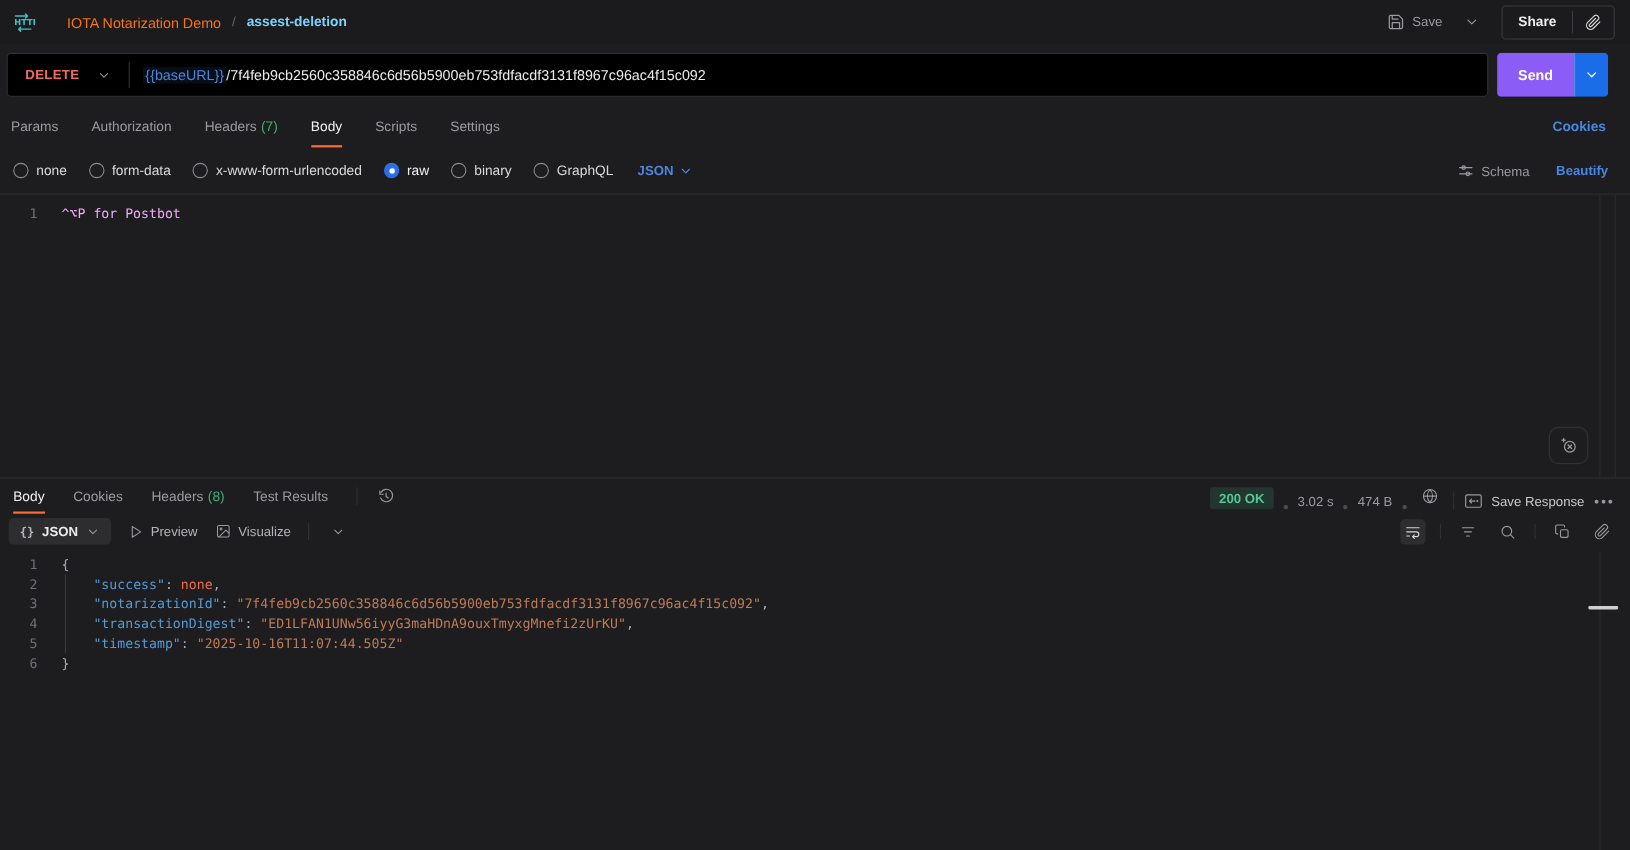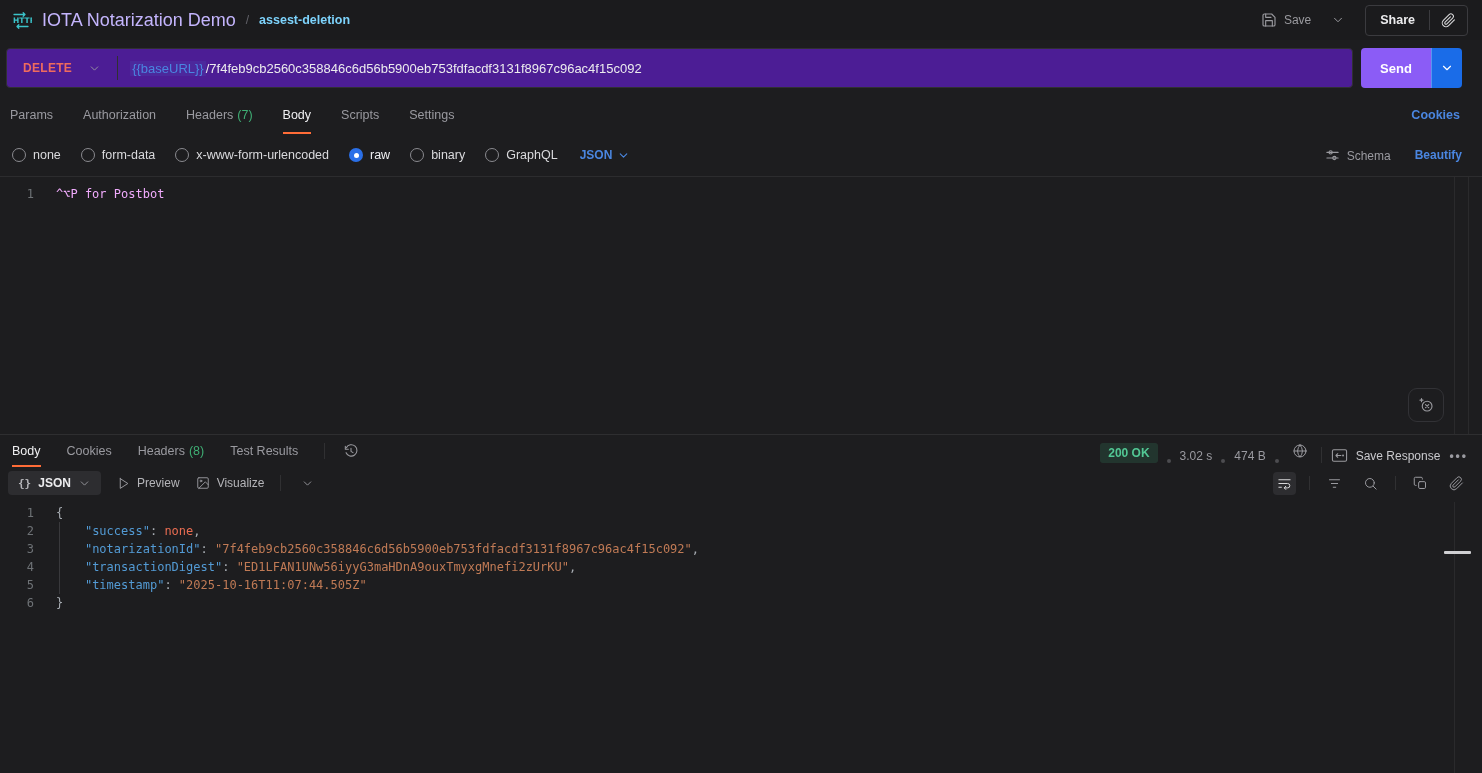--- a/index.html
+++ b/index.html
@@ -7,34 +7,34 @@
   body {
     background:#1d1d1f; color:#d8d8da;
     font-family:"Liberation Sans","DejaVu Sans",sans-serif;
     font-size:12px; -webkit-font-smoothing:antialiased;
   }
   svg { display:block; }
 
   
   .topbar { height:40px; display:flex; align-items:center; justify-content:space-between; padding:0 14px 0 10px; background:#1b1b1d; }
   .crumbs { display:flex; align-items:center; gap:10px; }
-  .crumb-project { color:#c4b5fd; font-size:18px; }
+  .crumb-project { color:#f97316; font-size:13px;margin-left:19px; }
   .crumb-sep { color:#63636a; }
   .crumb-name { color:#7dd3fc; font-weight:700; font-size:12.5px; }
   .topbar-right { display:flex; align-items:center; gap:6px; }
   .save-btn { display:flex; align-items:center; gap:7px; color:#9a9a9f; padding:6px 8px; border-radius:4px; cursor:pointer; }
   .chev-btn { padding:6px 6px; border-radius:4px; cursor:pointer; display:flex; }
   .share-group { display:flex; align-items:center; border:1px solid #3b3b3f; border-radius:4px; margin-left:8px; overflow:hidden; }
   .share-main { color:#ececee; font-weight:600; padding:7px 14px; cursor:pointer; font-size:12.5px; }
   .share-div { width:1px; height:20px; background:#3b3b3f; }
   .share-link { padding:7px 11px; cursor:pointer; display:flex; }
 
   
   .request-row { height:56px; display:flex; align-items:center; padding:0 20px 0 6px; gap:8px; }
-  .url-bar { flex:1; height:40px; background:#4c1d95; border:1px solid #303032; border-radius:4px; display:flex; align-items:center; min-width:0; }
+  .url-bar { flex:1; height:40px; background:#000000; border:1px solid #303032; border-radius:4px; display:flex; align-items:center; min-width:0; }
   .method-select { display:flex; align-items:center; gap:16px; padding:0 16px 0 16px; cursor:pointer; }
   .method-label { color:#ef6b5e; font-weight:700; font-size:12px; letter-spacing:.3px; }
   .vdiv { width:1px; height:24px; background:#303032; }
   .url-value { padding-left:12px; font-size:13px; color:#ececee; white-space:nowrap; overflow:hidden; }
   .url-var { color:#4a86e0; background:rgba(74,134,224,.10); border-radius:2px; padding:1px 2px; }
   .send-group { display:flex; height:40px; border-radius:4px; overflow:hidden; flex:none; }
   .send-main { width:70px; background:#8b5cf6; color:#fff; font-weight:700; font-size:13px; display:flex; align-items:center; justify-content:center; cursor:pointer; }
   .send-chev { width:31px; background:#1a6ce8; border-left:1px solid rgba(255,255,255,.28); display:flex; align-items:center; justify-content:center; cursor:pointer; }
 
   

